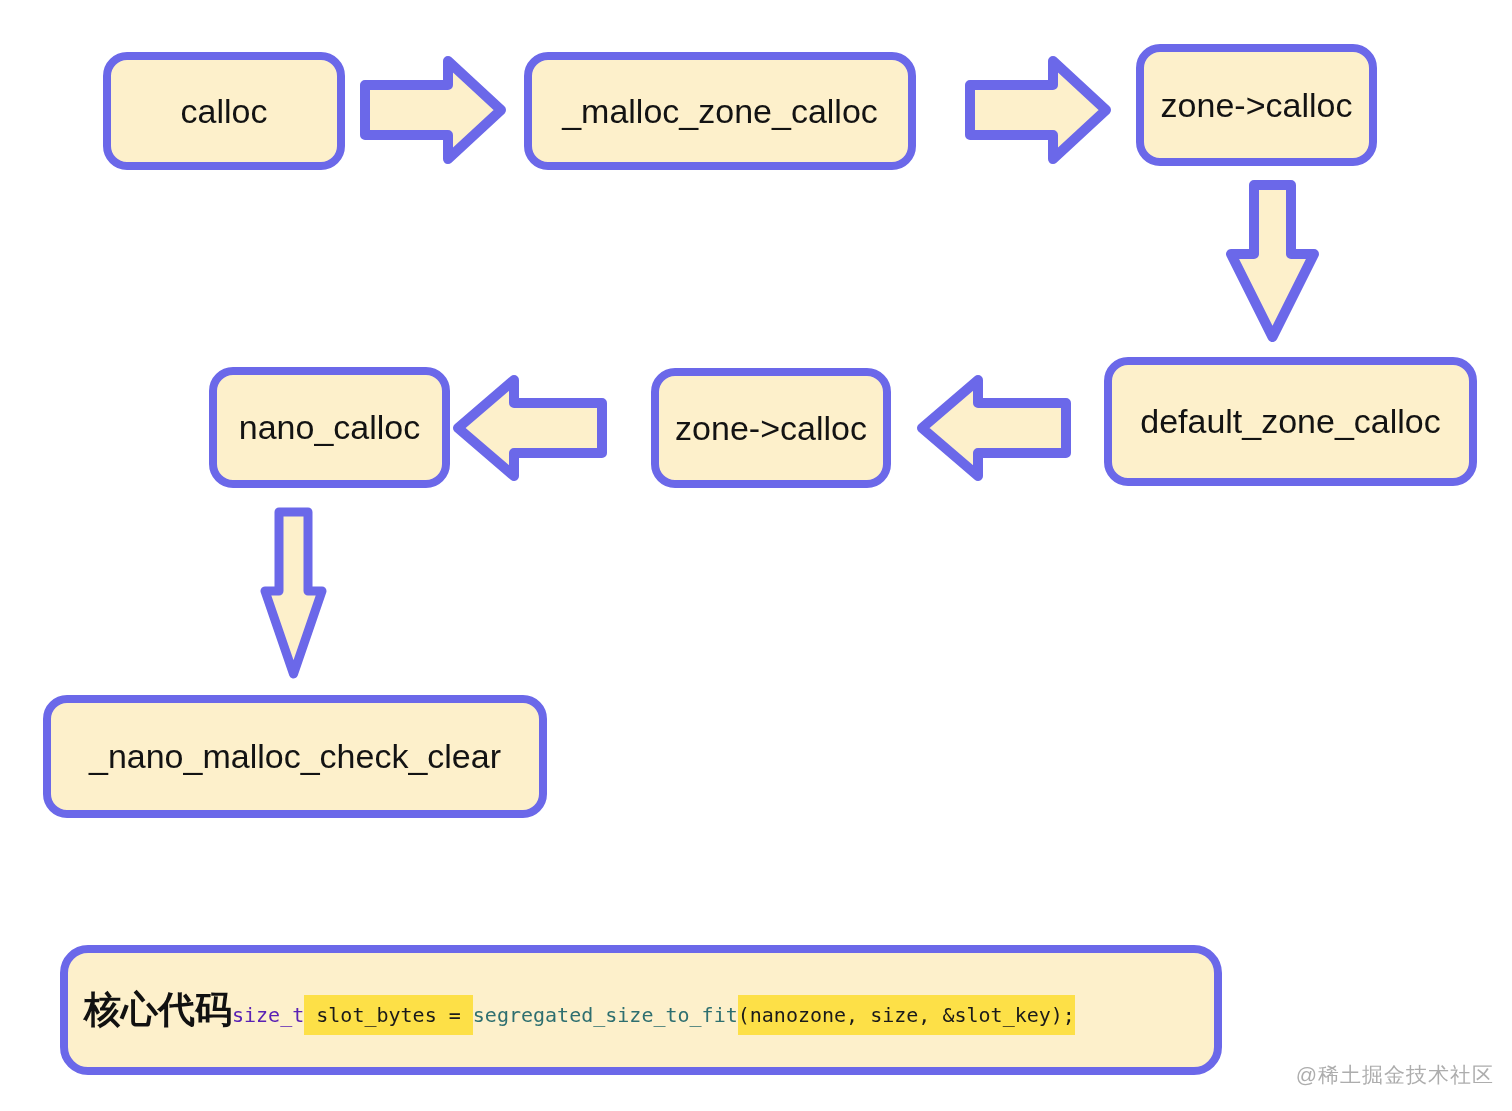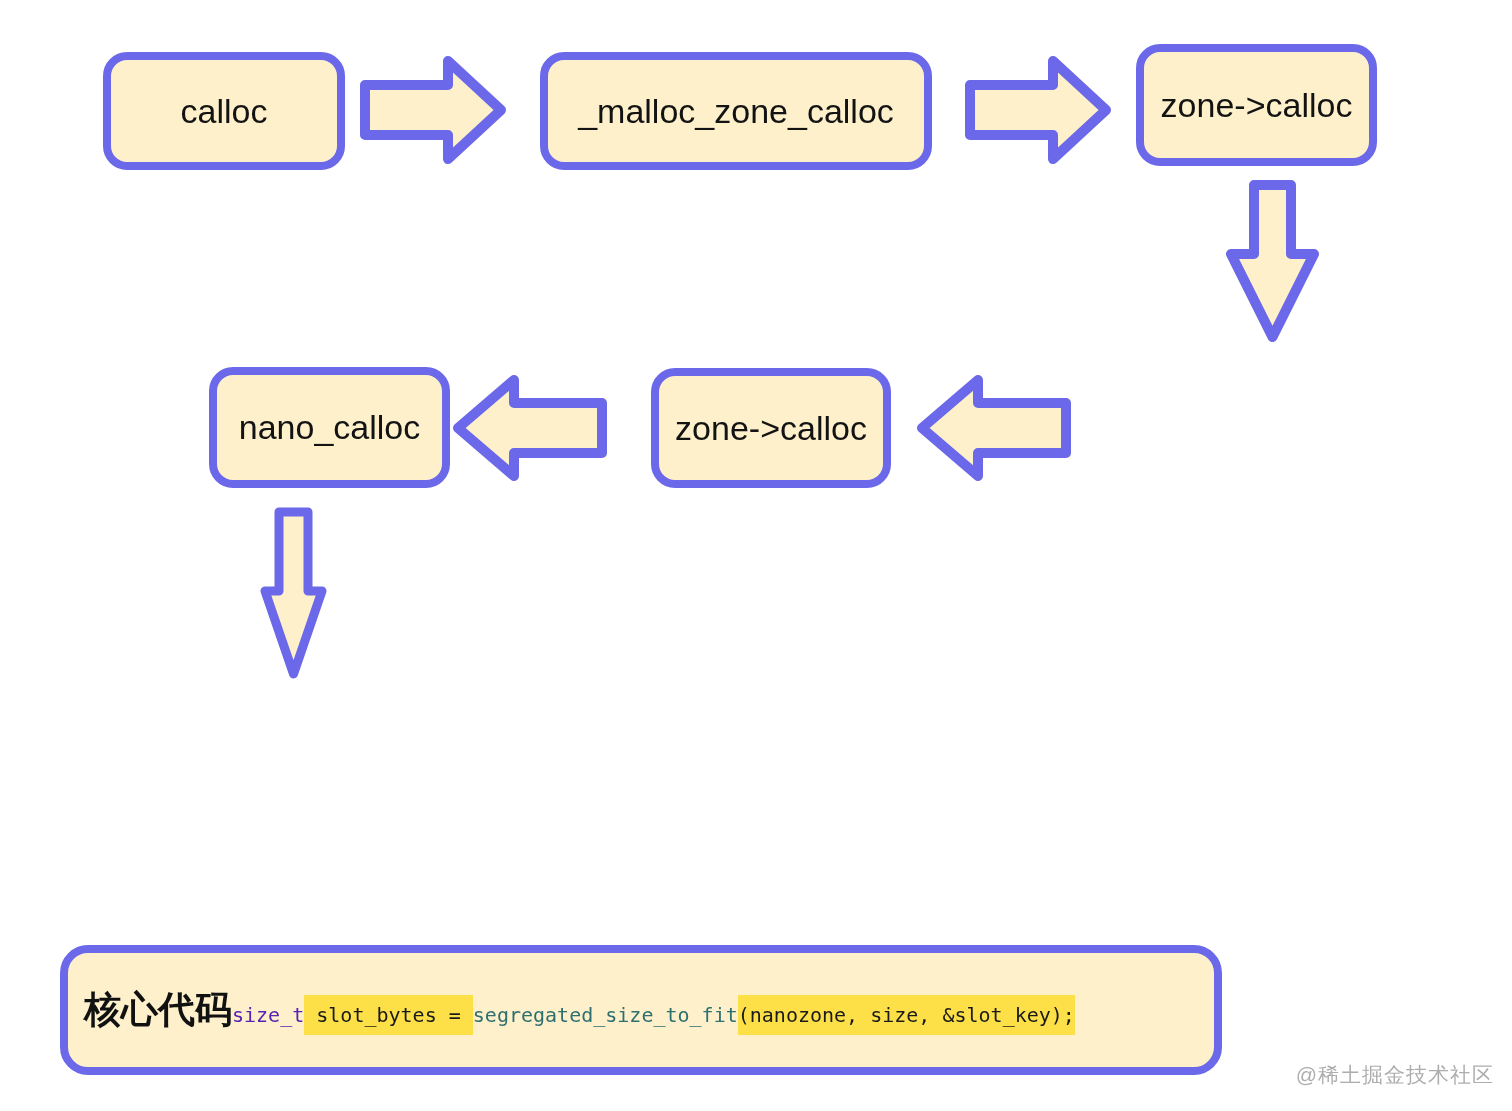--- a/index.html
+++ b/index.html
@@ -79,36 +79,39 @@
 <div class="canvas">
 
   <div class="node" style="left:103px; top:52px; width:242px; height:118px;">
     <span class="node-label">calloc</span>
   </div>
 
   <svg class="arrow" style="left:358px; top:53px;" width="150" height="114" viewBox="0 0 150 114">
     <path d="M7 32 H90 V8 L143 57 L90 106 V82 H7 Z" fill="#fdf0cb" stroke="#6b68e9" stroke-width="10" stroke-linejoin="round"></path>
   </svg>
 
-  <div class="node" style="left:540px; top:52px; width:392px; height:118px;">
+  <div class="node" style="left:524px; top:52px; width:392px; height:118px;">
     <span class="node-label">_malloc_zone_calloc</span>
   </div>
 
   <svg class="arrow" style="left:963px; top:53px;" width="150" height="114" viewBox="0 0 150 114">
     <path d="M7 32 H90 V8 L143 57 L90 106 V82 H7 Z" fill="#fdf0cb" stroke="#6b68e9" stroke-width="10" stroke-linejoin="round"></path>
   </svg>
 
   <div class="node" style="left:1136px; top:44px; width:241px; height:122px;">
     <span class="node-label">zone-&gt;calloc</span>
   </div>
 
   <svg class="arrow" style="left:1225px; top:180px;" width="95" height="163" viewBox="0 0 95 163">
     <path d="M29 5 H66 V74 H89 L47.5 157 L6 74 H29 Z" fill="#fdf0cb" stroke="#6b68e9" stroke-width="10" stroke-linejoin="round"></path>
   </svg>
 
+  <div class="node" style="left:1104px; top:357px; width:373px; height:129px;">
+    <span class="node-label">default_zone_calloc</span>
+  </div>
 
   <svg class="arrow" style="left:916px; top:372px;" width="155" height="112" viewBox="0 0 155 112">
     <path d="M150 31 H62 V8 L6 56 L62 104 V81 H150 Z" fill="#fdf0cb" stroke="#6b68e9" stroke-width="10" stroke-linejoin="round"></path>
   </svg>
 
   <div class="node" style="left:651px; top:368px; width:240px; height:120px;">
     <span class="node-label">zone-&gt;calloc</span>
   </div>
 
   <svg class="arrow" style="left:452px; top:372px;" width="155" height="112" viewBox="0 0 155 112">
@@ -116,20 +119,23 @@
   </svg>
 
   <div class="node" style="left:185px; top:367px; width:241px; height:121px;margin-left:24px;">
     <span class="node-label">nano_calloc</span>
   </div>
 
   <svg class="arrow" style="left:260px; top:507px;" width="67" height="173" viewBox="0 0 67 173">
     <path d="M19 5 H48 V84 H62 L33.5 167 L5 84 H19 Z" fill="#fdf0cb" stroke="#6b68e9" stroke-width="9" stroke-linejoin="round"></path>
   </svg>
 
+  <div class="node" style="left:43px; top:695px; width:504px; height:123px;">
+    <span class="node-label">_nano_malloc_check_clear</span>
+  </div>
 
   <div class="code-panel">
     <div class="code-line">
         <span class="code-title">核心代码</span>
         <span class="code-seg kw">size_t</span>
         <span class="code-seg hl"> slot_bytes = </span>
         <span class="code-seg fn">segregated_size_to_fit</span>
         <span class="code-seg hl">(nanozone, size, &amp;slot_key);</span>
       </div>
   </div>

